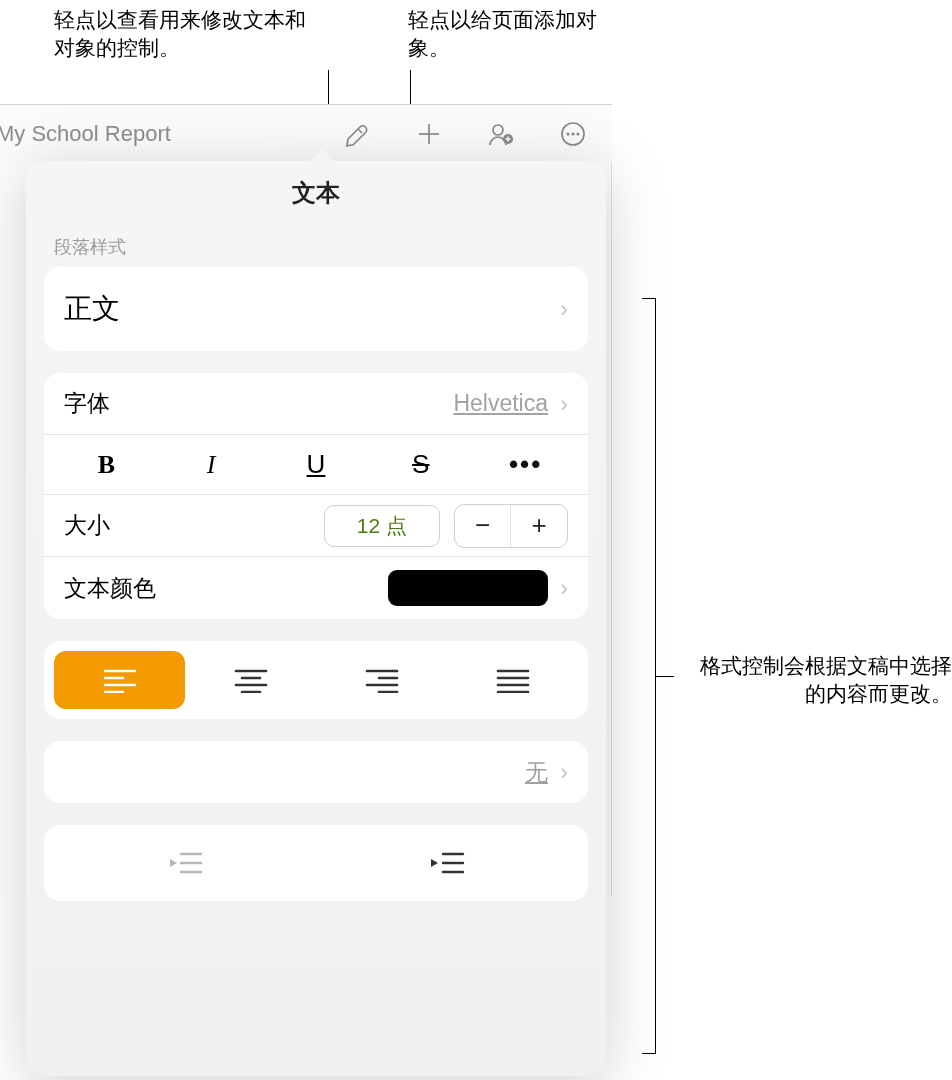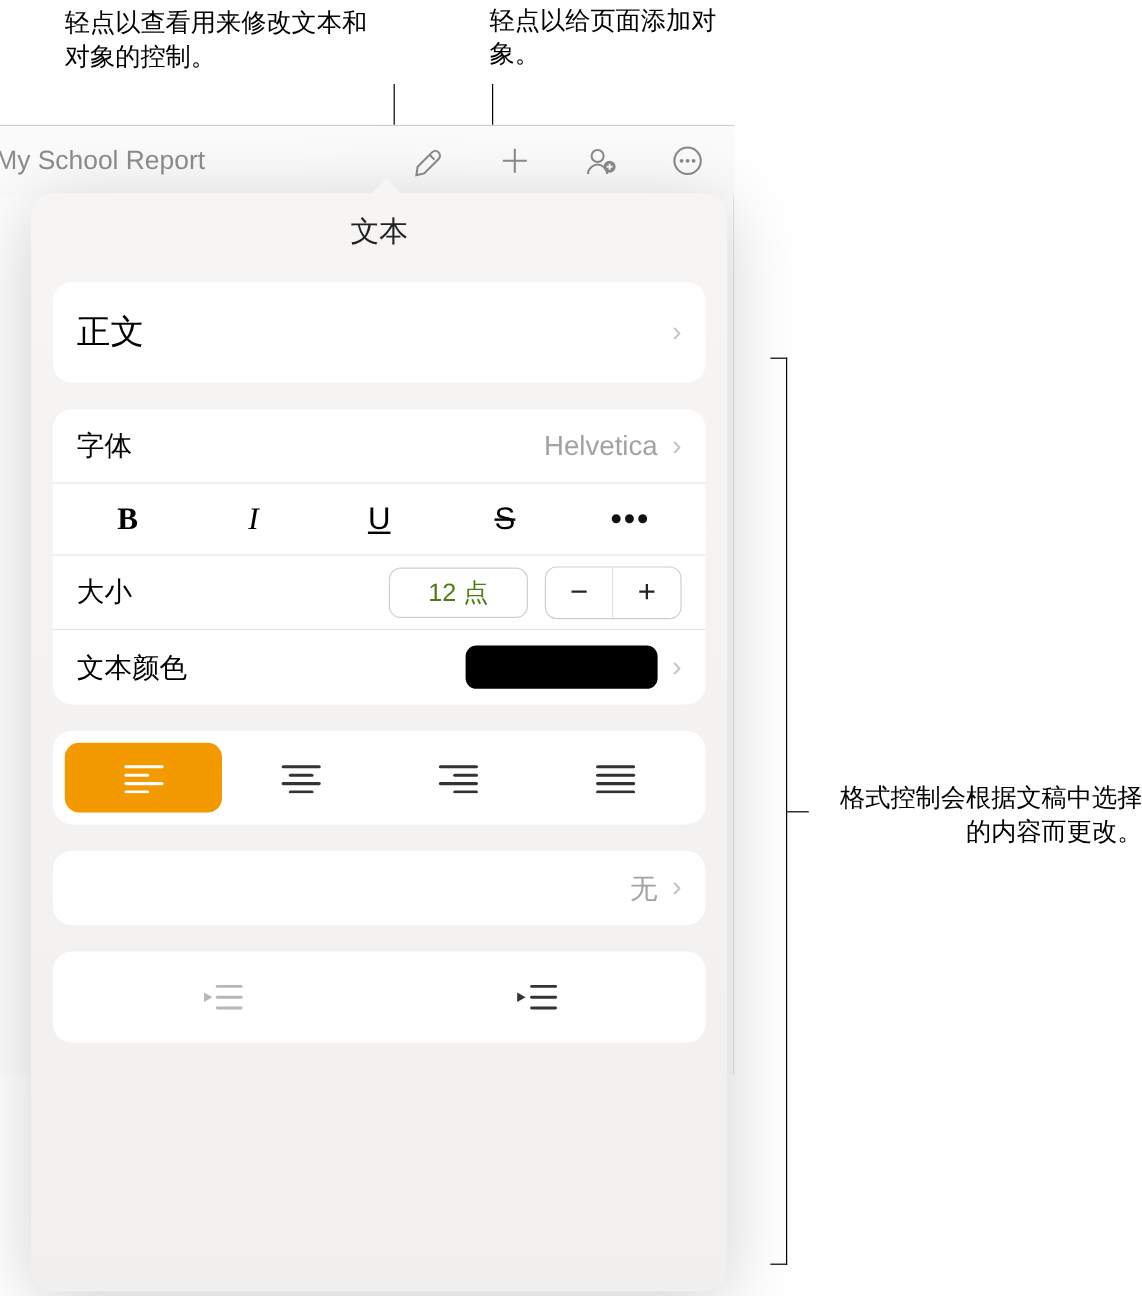--- a/index.html
+++ b/index.html
@@ -103,21 +103,21 @@
     width: 100%;
     height: 100%;
     background: linear-gradient(#f6f5f4, #f1f0ef);
     border-radius: 20px;
     padding: 16px 0 0 0;
     overflow: hidden;
   }
   .popover-title {
     text-align: center;
     font-size: 24px;
-    font-weight: 400;
+    font-weight: 700;
     color: #222;
     margin-bottom: 26px;
   }
   .section-label {
     font-size: 18px;
     color: #9b9b9f;
     padding: 0 28px 8px 28px;
   }
 
   .card {
@@ -130,21 +130,21 @@
     display: flex;
     align-items: center;
     min-height: 62px;
     padding: 0 20px;
     border-bottom: 1px solid #e4e4e6;
     position: relative;
   }
   .row:last-child { border-bottom: none; }
 
   .row-main { font-size: 23px; color: #000; }
-  .row-value { font-size: 23px; color: #a2a2a6; margin-left: auto; margin-right: 8px; }
+  .row-value { font-size: 23px; color: #a2a2a6; margin-left: auto; margin-right: 8px; text-decoration: underline; }
   .chevron { color: #c5c5c9; font-size: 24px; margin-left: 4px; }
 
   .big-style .row-main { font-size: 28px; }
 
   
   .fs-row {
     display: flex;
     align-items: center;
     justify-content: space-around;
     min-height: 60px;
@@ -233,21 +233,21 @@
     justify-content: center;
   }
   .indent-btn.disabled { opacity: 0.35; }
   .indent-btn svg { width: 36px; height: 26px; }
   .indent-btn svg line { stroke: #333; stroke-width: 2.4; stroke-linecap: round; }
   .indent-btn svg polygon { fill: #333; }
 
   
   #callout1 { top: 6px; left: 54px; width: 260px; }
   #line1   { top: 70px; left: 328px; width: 1px; height: 60px; }
-  #callout2 { top: 6px; left: 408px; width: 200px; font-family: Liberation Mono, monospace; }
+  #callout2 { top: 6px; left: 408px; width: 200px; }
   #line2   { top: 70px; left: 410px; width: 1px; height: 60px; }
   #callout3 { top: 652px; left: 682px; width: 270px; text-align: right; }
   #bracket1 { top: 298px; left: 642px; height: 756px; }
   #bracketStem { top: 676px; left: 656px; width: 18px; }
 </style>
 </head>
 <body>
 
 <div id="callout1" class="callout">轻点以查看用来修改文本和对象的控制。</div>
 <div id="line1" class="callout-line"></div>
@@ -295,20 +295,21 @@
           </svg>
       </div>
     </div>
   </div>
 
   <div class="popover-wrap">
     <div class="popover-arrow"></div>
     <div class="popover">
       <div class="popover-title">文本</div>
 
+      <div class="section-label">段落样式</div>
 
       <div class="card big-style">
         <div class="row" style="min-height:84px">
           <span class="row-main">正文</span>
           <span class="chevron" style="margin-left:auto">›</span>
         </div>
       </div>
 
       <div class="card">
         <div class="row">

